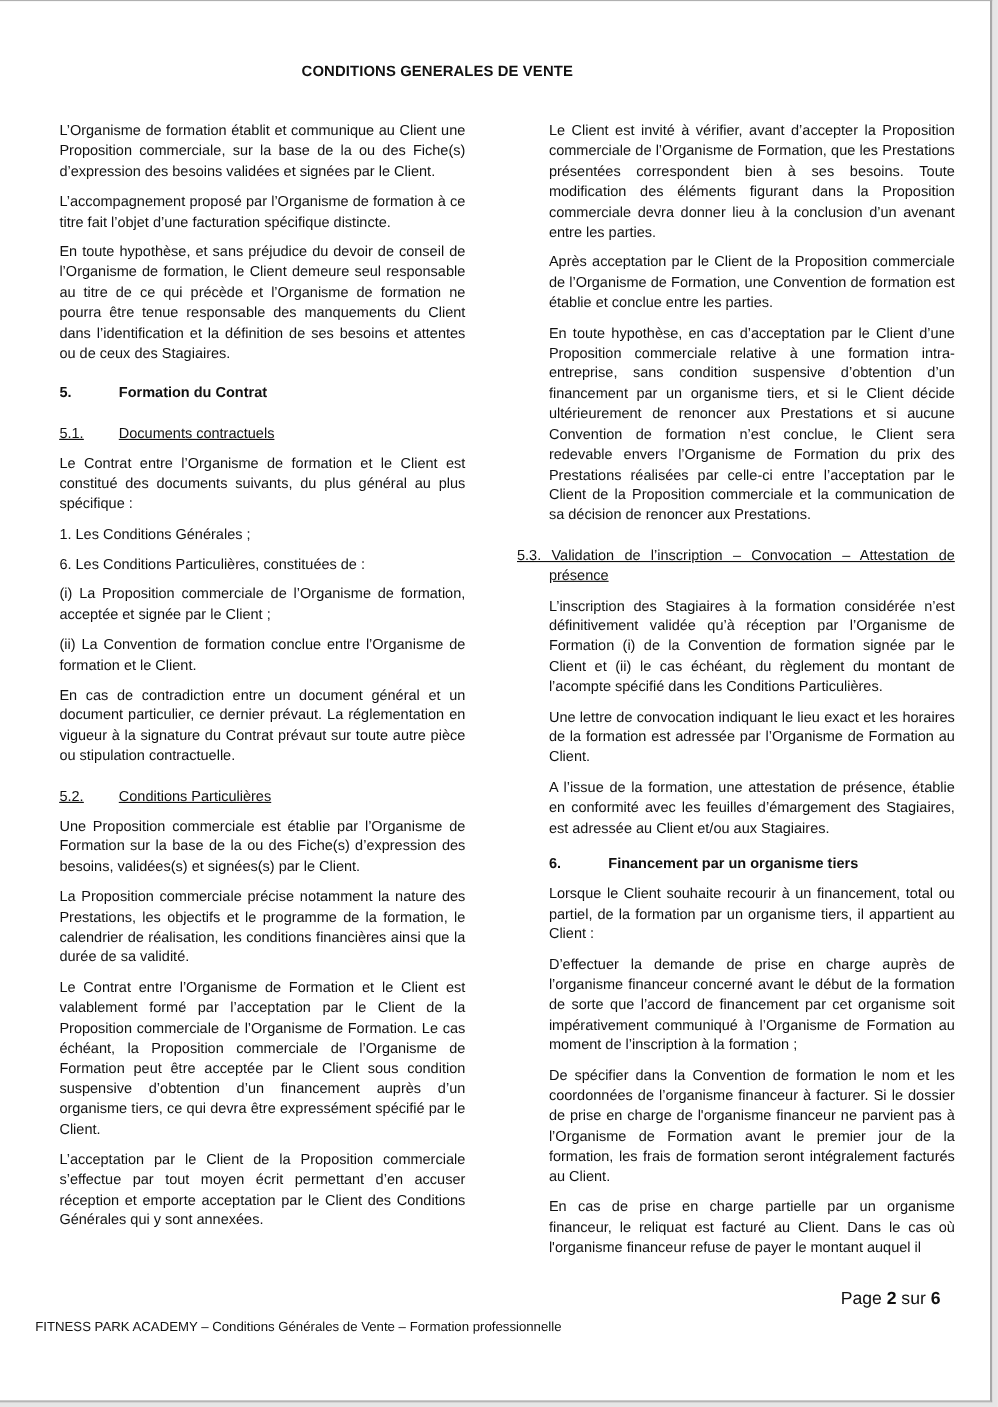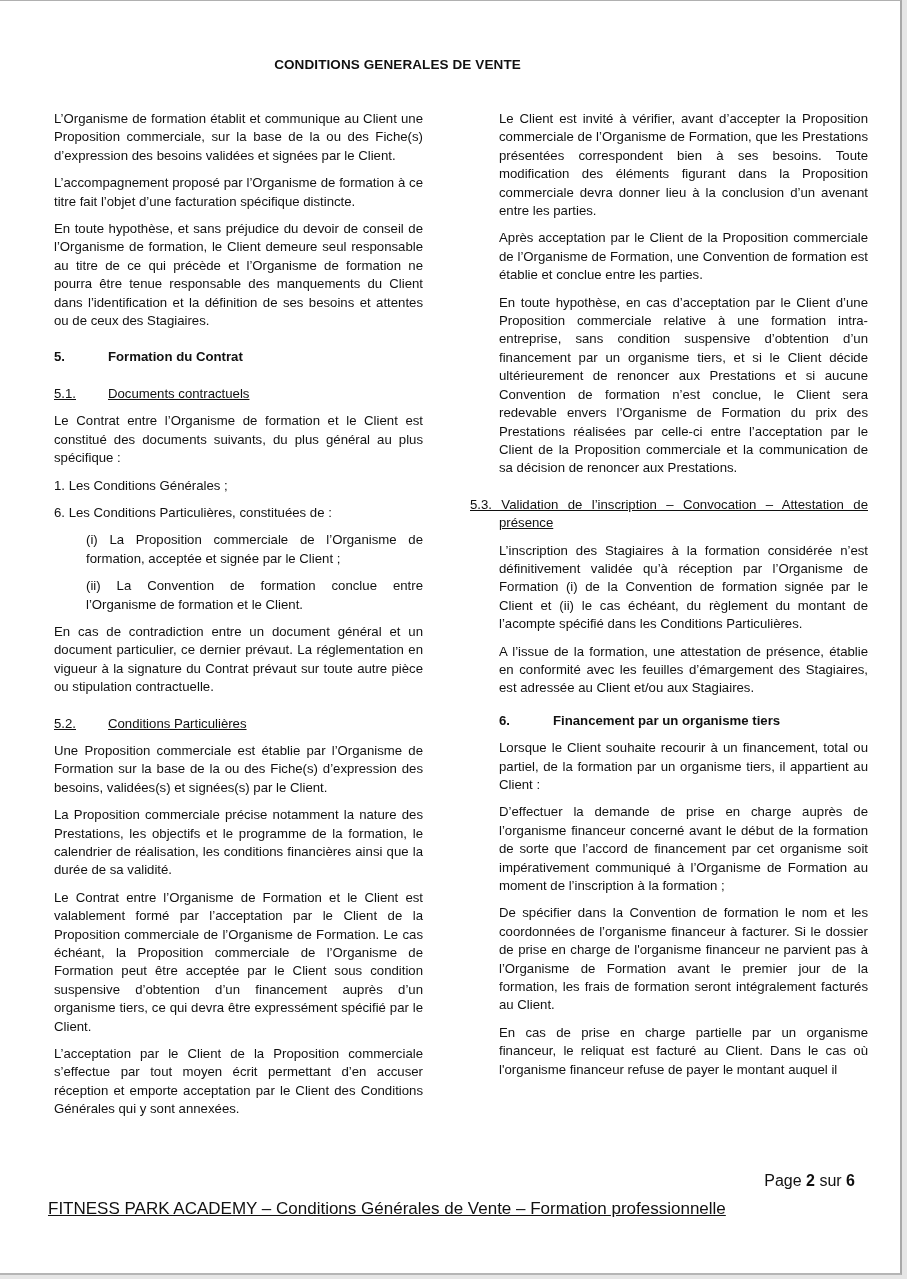--- a/index.html
+++ b/index.html
@@ -15,30 +15,30 @@
     color: #111;
   }
   .title {
     position: absolute; top: 56px; left: 0; width: 795px; text-align: center;
     font-weight: bold; font-size: 13.5px; letter-spacing: 0.1px;
   }
   .col { position: absolute; top: 109px; font-size: 13.2px; line-height: 18.4px; }
   .col.left { left: 54px; width: 369px; }
   .col.right { left: 499px; width: 369px; }
   .p { margin: 0 0 9px 0; text-align: justify; }
-  .p.indent { margin-left: 32px; }
+  .p.indent { }
   .h1 { font-weight: bold; margin: 18px 0 18px 0; display: flex; }
   .h1 .num { width: 54px; display: inline-block; }
   .h2 { text-decoration: underline; margin: 0 0 9px 0; display: flex; }
   .h2 .num { width: 54px; display: inline-block; text-decoration: underline; }
   .h2.hang { margin-left: -29px; padding-left: 29px; text-indent: -29px; display: block; text-align: justify; }
   .gap { height: 9px; }
   .pagenum { position: absolute; top: 1171px; right: 45px; font-size: 16px; }
   .pagenum b { font-weight: bold; }
-  .footer { position: absolute; top: 1198px; left: 48px; font-size: 17px; text-decoration: underline; }
+  .footer { position: absolute; top: 1198px; left: 32px; font-size: 12px; }
 </style>
 </head>
 <body>
 
 <div class="page">
   <div class="title">CONDITIONS GENERALES DE VENTE</div>
 
   <div class="col left">
     <p class="p">L’Organisme de formation établit et communique au Client une Proposition commerciale, sur la base de la ou des Fiche(s) d’expression des besoins validées et signées par le Client.</p>
     <p class="p">L’accompagnement proposé par l’Organisme de formation à ce titre fait l’objet d’une facturation spécifique distincte.</p>
@@ -75,20 +75,21 @@
 
   <div class="col right">
     <p class="p">Le Client est invité à vérifier, avant d’accepter la Proposition commerciale de l’Organisme de Formation, que les Prestations présentées correspondent bien à ses besoins. Toute modification des éléments figurant dans la Proposition commerciale devra donner lieu à la conclusion d’un avenant entre les parties.</p>
     <p class="p">Après acceptation par le Client de la Proposition commerciale de l’Organisme de Formation, une Convention de formation est établie et conclue entre les parties.</p>
     <p class="p">En toute hypothèse, en cas d’acceptation par le Client d’une Proposition commerciale relative à une formation intra-entreprise, sans condition suspensive d’obtention d’un financement par un organisme tiers, et si le Client décide ultérieurement de renoncer aux Prestations et si aucune Convention de formation n’est conclue, le Client sera redevable envers l’Organisme de Formation du prix des Prestations réalisées par celle-ci entre l’acceptation par le Client de la Proposition commerciale et la communication de sa décision de renoncer aux Prestations.</p>
 
     <div class="gap"></div>
     <div class="h2 hang">5.3. Validation de l’inscription – Convocation – Attestation de présence</div>
 
     <p class="p">L’inscription des Stagiaires à la formation considérée n’est définitivement validée qu’à réception par l’Organisme de Formation (i) de la Convention de formation signée par le Client et (ii) le cas échéant, du règlement du montant de l’acompte spécifié dans les Conditions Particulières.</p>
+    <p class="p">Une lettre de convocation indiquant le lieu exact et les horaires de la formation est adressée par l’Organisme de Formation au Client.</p>
     <p class="p">A l’issue de la formation, une attestation de présence, établie en conformité avec les feuilles d’émargement des Stagiaires, est adressée au Client et/ou aux Stagiaires.</p>
 
     <div class="h1" style="margin-top:14px;margin-bottom:9px;">
       <span class="num">6.</span>
       <span>Financement par un organisme tiers</span>
     </div>
 
     <p class="p">Lorsque le Client souhaite recourir à un financement, total ou partiel, de la formation par un organisme tiers, il appartient au Client :</p>
     <p class="p">D’effectuer la demande de prise en charge auprès de l’organisme financeur concerné avant le début de la formation de sorte que l’accord de financement par cet organisme soit impérativement communiqué à l’Organisme de Formation au moment de l’inscription à la formation ;</p>
     <p class="p">De spécifier dans la Convention de formation le nom et les coordonnées de l’organisme financeur à facturer. Si le dossier de prise en charge de l'organisme financeur ne parvient pas à l’Organisme de Formation avant le premier jour de la formation, les frais de formation seront intégralement facturés au Client.</p>

